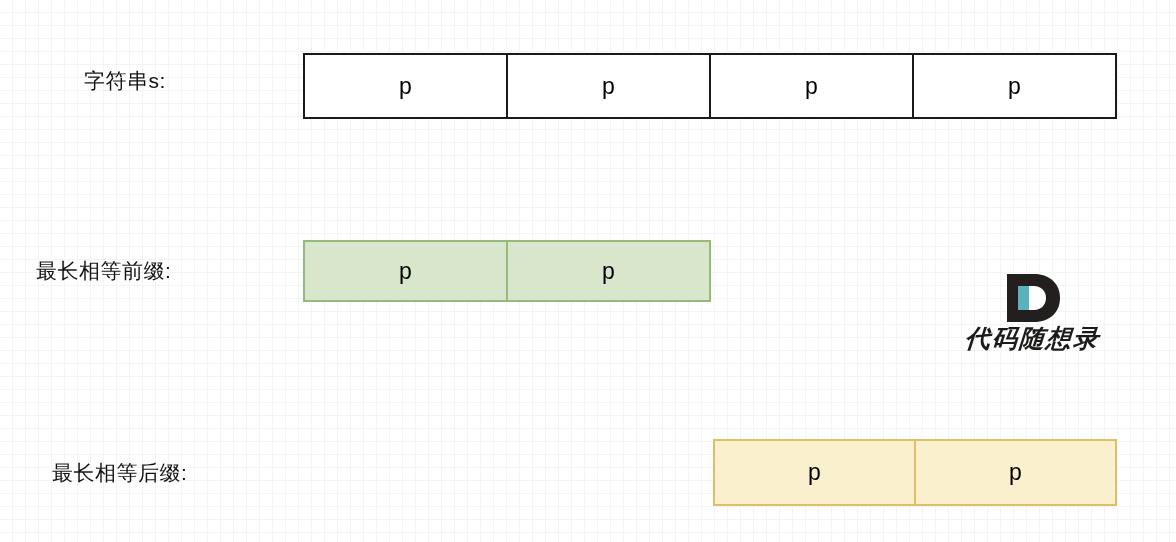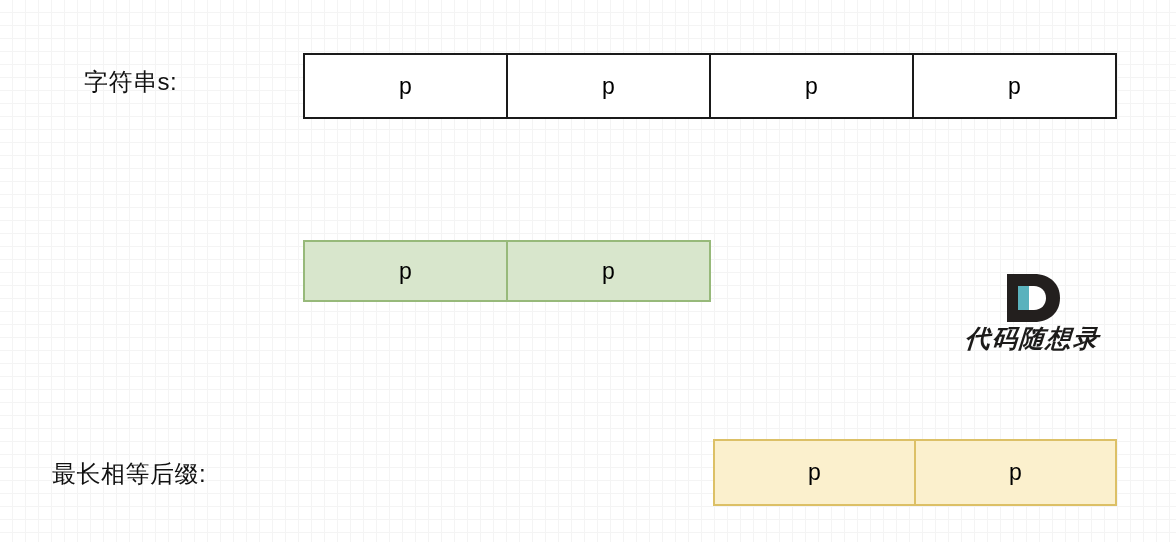--- a/index.html
+++ b/index.html
@@ -22,21 +22,21 @@
       13px 13px,
       65px 65px,
       65px 65px;
     background-position: -1px -1px, -1px -1px, -1px -1px, -1px -1px;
     overflow: hidden;
     font-family: "Liberation Sans", "DejaVu Sans", sans-serif;
   }
 
   .row-label {
     position: absolute;
-    font-size: 24px;
+    font-size: 21px;
     color: #111111;
     letter-spacing: 0.5px;
     white-space: nowrap;
     line-height: 1;
   }
 
   .strip {
     position: absolute;
     display: flex;
     box-sizing: border-box;
@@ -133,20 +133,21 @@
 
   <div class="row-label" style="left:84px; top:70px;">字符串s:</div>
 
   <div class="strip" id="strip-s">
     <div class="cell">p</div>
     <div class="cell">p</div>
     <div class="cell">p</div>
     <div class="cell">p</div>
   </div>
 
+  <div class="row-label" style="left:36px; top:260px;">最长相等前缀:</div>
 
   <div class="strip" id="strip-prefix">
     <div class="cell">p</div>
     <div class="cell">p</div>
   </div>
 
   <div class="row-label" style="left:36px; top:462px;margin-left:16px;">最长相等后缀:</div>
 
   <div class="strip" id="strip-suffix">
     <div class="cell">p</div>

